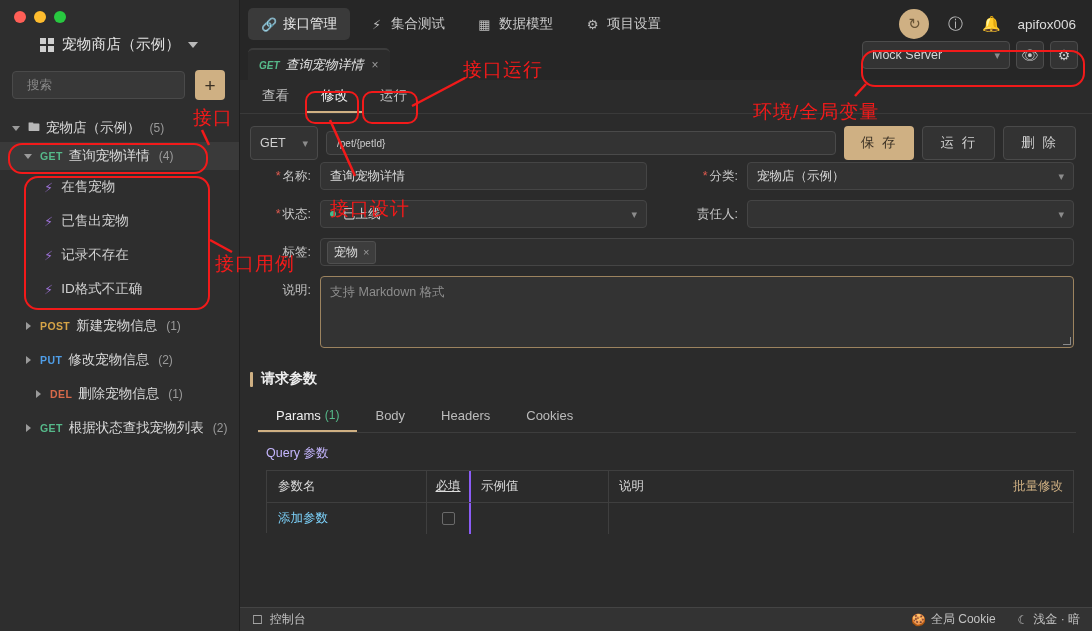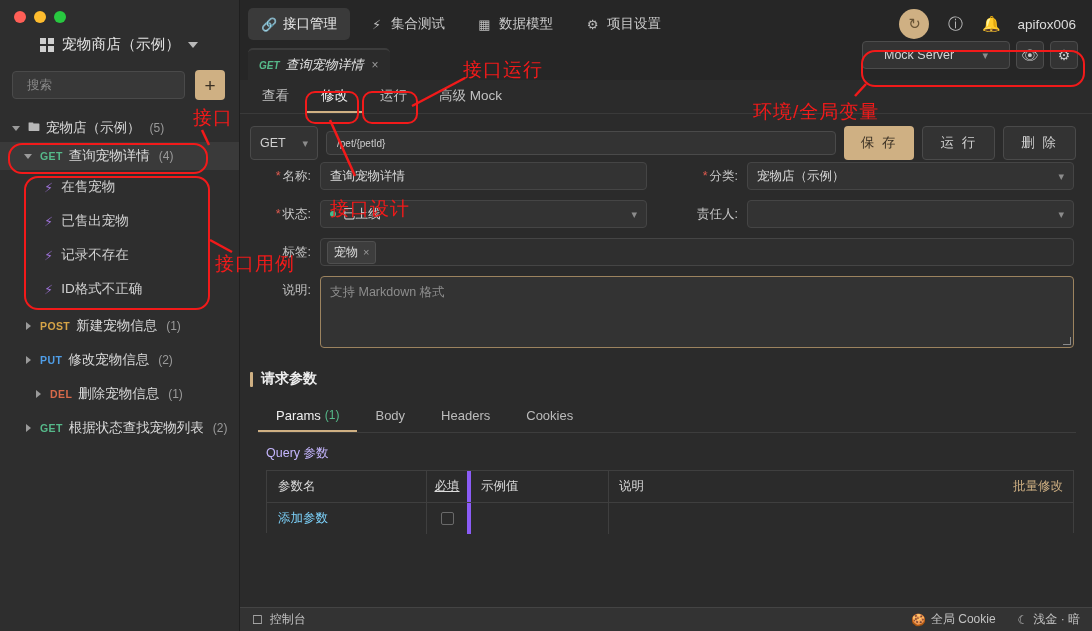--- a/index.html
+++ b/index.html
@@ -92,21 +92,21 @@
   .doc-tab .t { font-size:13px; color:#e0e0e0; font-style:italic; }
   .doc-tab .x { font-size:12px; color:#9a9a9a; margin-left:2px; }
 
   .subtabs { height:34px; display:flex; align-items:center; gap:4px; padding-left:8px; border-bottom:1px solid #3a3a3a; background:#2b2b2b; position:relative; }
   .stab { padding:0 14px; height:33px; display:flex; align-items:center; font-size:13.5px; color:#c2c2c2; border-bottom:2px solid transparent; }
   .stab.active { color:#f0f0f0; border-bottom:2px solid #cfb083; }
 
   .env-wrap { position:absolute; right:14px; top:-39px; display:flex; align-items:center; gap:6px; }
   .env-select {
     width:148px;height:28px;background:#333;border:1px solid #4c4c4c;border-radius:4px;
-    display:flex;align-items:center;padding:0 21px;font-size:12.5px;color:#d6d6d6;
+    display:flex;align-items:center;padding:0 9px;font-size:12.5px;color:#d6d6d6;
   }
   .env-select .cv { margin-left:auto; color:#8c8c8c; font-size:11px; }
   .sq-btn { width:28px;height:28px;background:#333;border:1px solid #4c4c4c;border-radius:4px;display:flex;align-items:center;justify-content:center;color:#c9c9c9;font-size:14px; }
 
   .content { flex:1; overflow:hidden; position:relative; padding: 0 0 0 0; }
 
   .url-row { display:flex; align-items:center; gap:8px; padding:12px 16px 0 10px; }
   .method-box {
     width:68px;height:34px;background:#333;border:1px solid #4a4a4a;border-radius:4px;
     display:flex;align-items:center;justify-content:space-between;padding:0 9px;font-size:12.5px;color:#d0d0d0;
@@ -145,21 +145,21 @@
   .ptab { padding:0 18px; height:32px; display:flex; align-items:center; gap:4px; font-size:13px; color:#bcbcbc; border-bottom:2px solid transparent; }
   .ptab.active { color:#f0f0f0; border-bottom:2px solid #cfb083; }
   .pcount { color:#56b98a; font-size:12px; }
   .qlabel { font-size:12.5px; color:#c4b5fd; padding:12px 0 8px 26px; }
   .ptable { margin:0 18px 0 26px; border:1px solid #3f3f3f; border-bottom:none; }
   .ptr { display:flex; height:31px; align-items:center; }
   .ptr + .ptr { border-top:1px solid #3f3f3f; }
   .pth { font-size:12.5px; color:#dcdcdc; }
   .ptd { font-size:12.5px; color:#7dd3fc; }
   .c1 { width:160px; flex:0 0 160px; padding-left:11px; border-right:1px solid #3f3f3f; height:31px; display:flex; align-items:center;}
-  .c2 { width:44px; flex:0 0 44px; display:flex; align-items:center; justify-content:center; border-right:4px solid #8b5cf6; height:31px;text-decoration:underline;}
+  .c2 { width:44px; flex:0 0 44px; display:flex; align-items:center; justify-content:center; border-right:2px solid #8b5cf6; height:31px;text-decoration:underline;}
   .c3 { width:138px; flex:0 0 138px; padding-left:10px; border-right:1px solid #3f3f3f; height:31px; display:flex; align-items:center;}
   .c4 { flex:1; padding-left:10px; display:flex; align-items:center; height:31px; justify-content:space-between; padding-right:10px;}
   .chk { width:13px;height:13px;border:1px solid #6a6a6a;border-radius:2px; }
   .batch { font-size:12.5px; color:#cfb083; }
 
   
   .statusbar {
     height:24px; background:#333; border-top:1px solid #444;
     display:flex; align-items:center; padding:0 12px; gap:7px;
     font-size:12px; color:#c2c2c2;
@@ -310,21 +310,20 @@
         <span class="m">GET</span>
         <span class="t">查询宠物详情</span>
         <span class="x">×</span>
       </div>
     </div>
 
     <div class="subtabs">
       <div class="stab">查看</div>
       <div class="stab active">修改</div>
       <div class="stab">运行</div>
-      <div class="stab">高级 Mock</div>
 
       <div class="env-wrap">
         <div class="env-select">
           <span>Mock Server</span>
           <span class="cv">▾</span>
         </div>
         <div class="sq-btn">👁</div>
         <div class="sq-btn">⚙</div>
       </div>
     </div>

